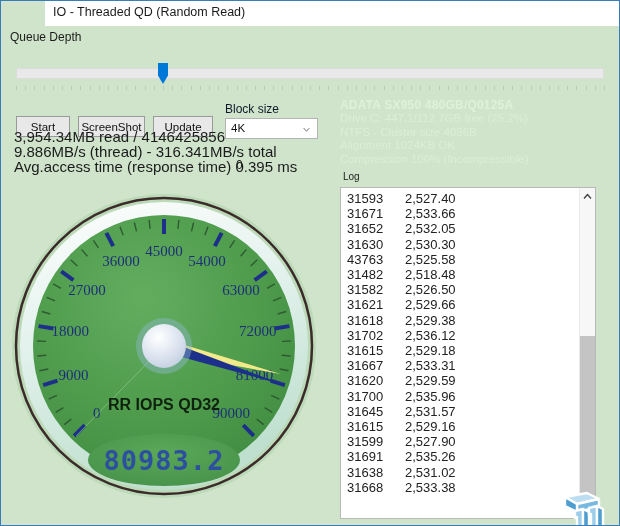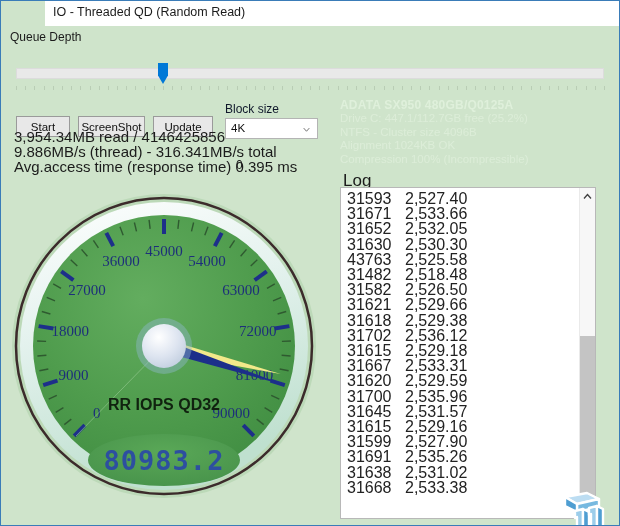--- a/index.html
+++ b/index.html
@@ -191,38 +191,38 @@
     font-size: 11.5px;
     color: #dcedd8;
     line-height: 13.5px;
     white-space: nowrap;
   }
 
   
   #log-label {
     position: absolute;
     left: 341px; top: 145px;
-    font-size: 17px;
+    font-size: 10px;
     color: #1b1b1b;
   }
   #log-box {
     position: absolute;
     left: 338px; top: 161px;
     width: 256px;
     height: 332px;
     background: #ffffff;
     border: 1px solid #b8b8b8;
     box-sizing: border-box;
     overflow: hidden;
   }
   #log-list {
     position: absolute;
     left: 6px; top: 3px;
     width: 225px;
-    font-size: 16px;
+    font-size: 13px;
     color: #222;
   }
   .log-row {
     display: flex;
     line-height: 15.2px;
     white-space: nowrap;
   }
   .log-iops { width: 58px; }
   .log-val  { }
 

